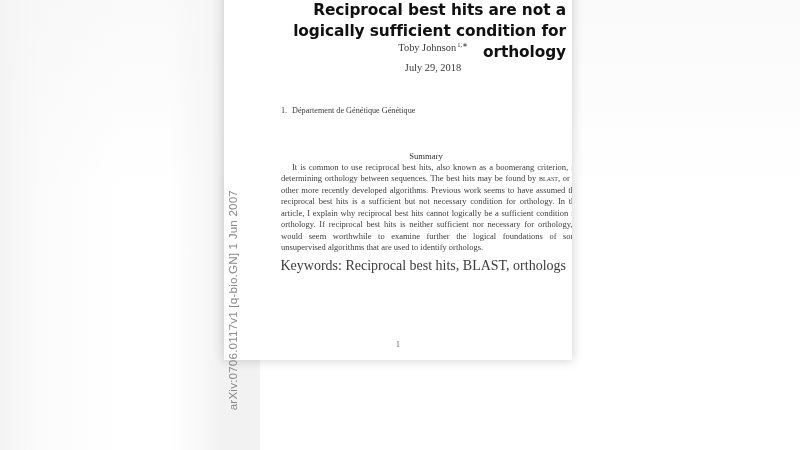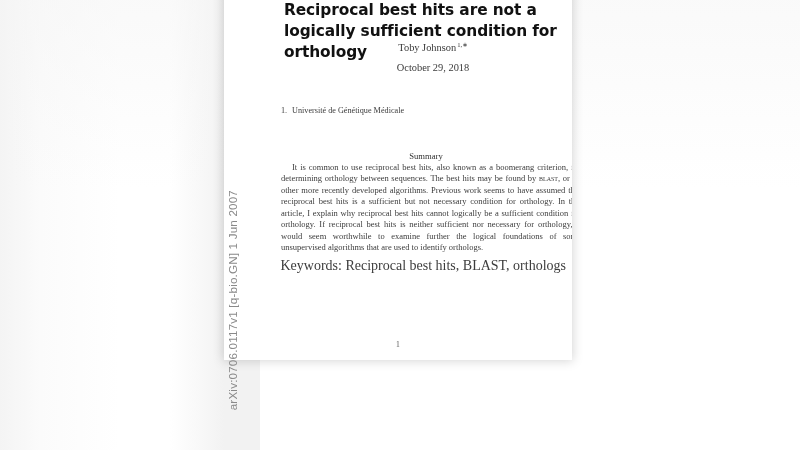--- a/index.html
+++ b/index.html
@@ -51,24 +51,24 @@
   
   .page-inner {
     position: absolute;
     left: 0; top: 0;
     width: 348px;
     height: 394px;
   }
 
   .title {
     position: absolute;
-    left: 60px;
+    left: 44px;
     top: 34px;
     width: 298px;
-    text-align: left;
+    text-align: right;
     font-family: "DejaVu Sans", sans-serif;
     font-weight: bold;
     font-size: 15.4px;
     line-height: 21px;
     color: #111111;
     letter-spacing: -0.1px;
   }
 
   .byline {
     position: absolute;
@@ -204,26 +204,26 @@
 
   <div id="page">
     <div class="page-inner">
 
       <div class="title">Reciprocal best hits are not a logically sufficient condition for orthology</div>
 
       <div class="byline">
         <span>Toby Johnson</span><sup>1,∗</sup>
       </div>
 
-      <div class="date">October 29, 2018</div>
+      <div class="date">July 29, 2018</div>
 
       <div class="affil">
         <span class="num">1.</span>
         <div class="body">
-          <div>Université de Génétique Médicale</div>
+          <div>Département de Génétique Génétique</div>
         </div>
       </div>
 
 
       <div class="summary-head">Summary</div>
 
       <div class="summary-body"><span>It is common to use reciprocal best hits, also known as a boomerang criterion, for determining orthology between sequences. The best hits may be found by </span><span class="smallcaps">blast</span><span>, or by other more recently developed algorithms. Previous work seems to have assumed that reciprocal best hits is a sufficient but not necessary condition for orthology. In this article, I explain why reciprocal best hits cannot logically be a sufficient condition for orthology. If reciprocal best hits is neither sufficient nor necessary for orthology, it would seem worthwhile to examine further the logical foundations of some unsupervised algorithms that are used to identify orthologs.</span></div>
 
       <div class="keywords">Keywords: Reciprocal best hits, BLAST, orthologs</div>
 

